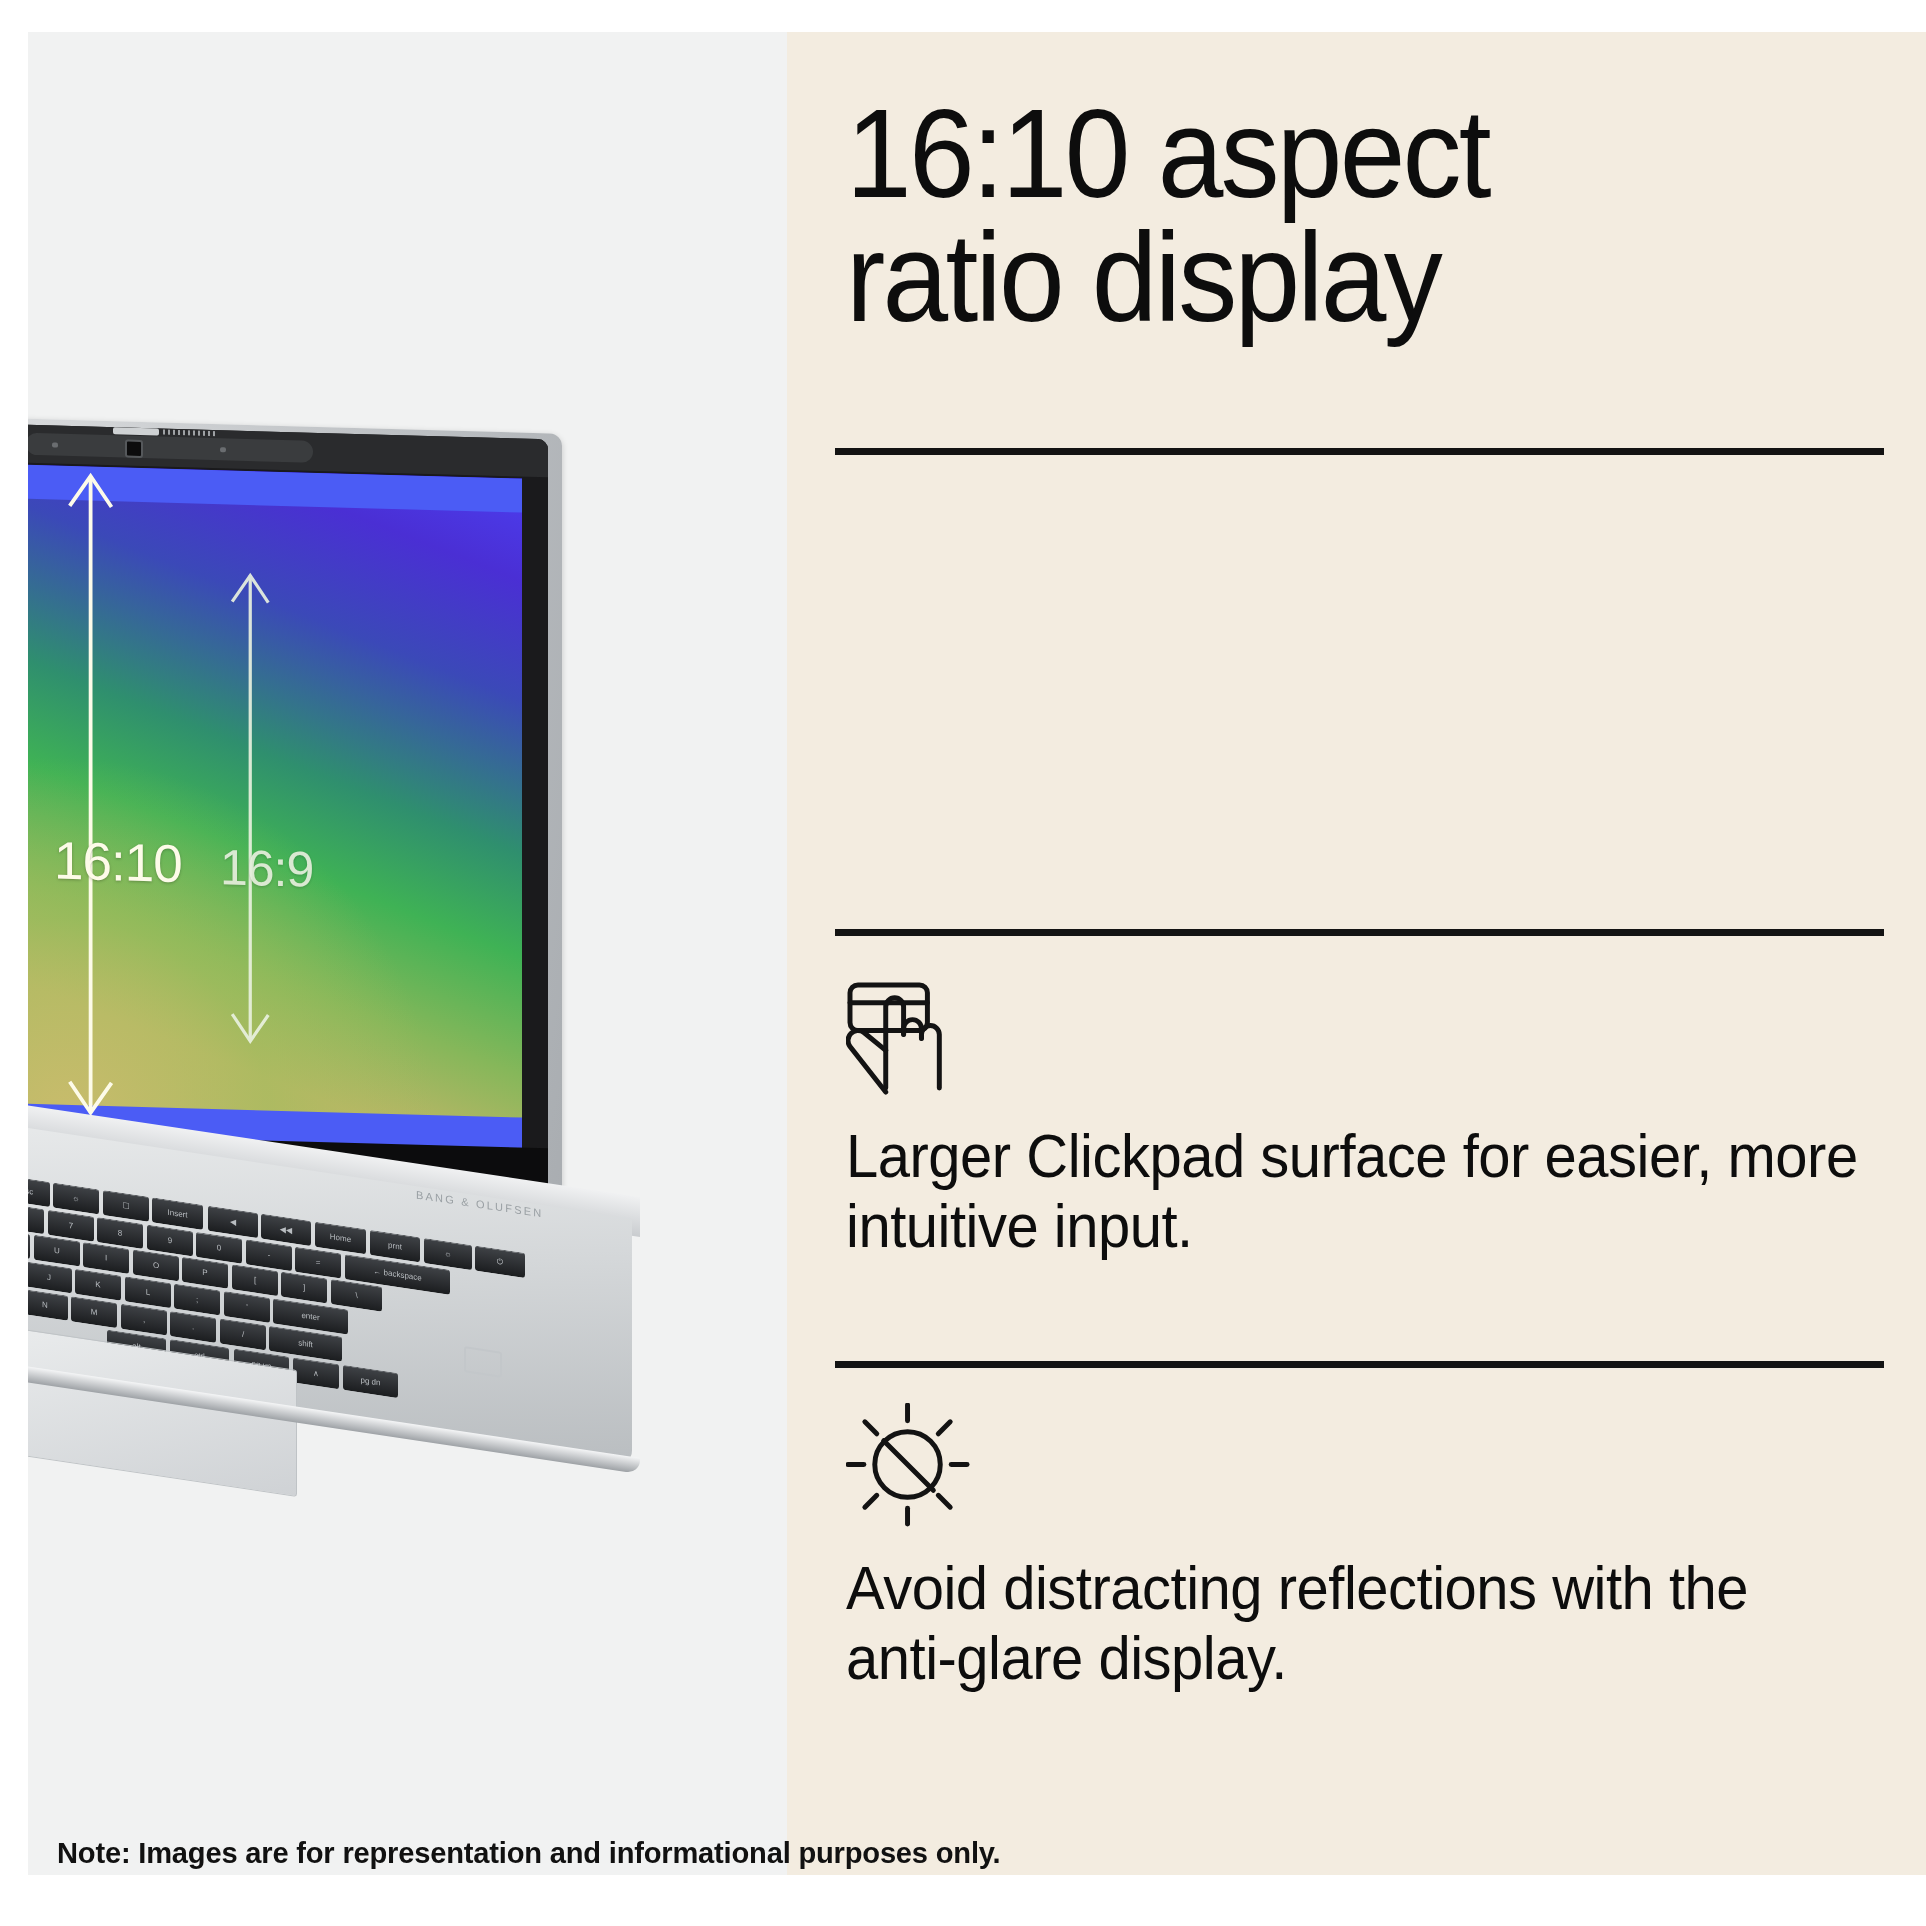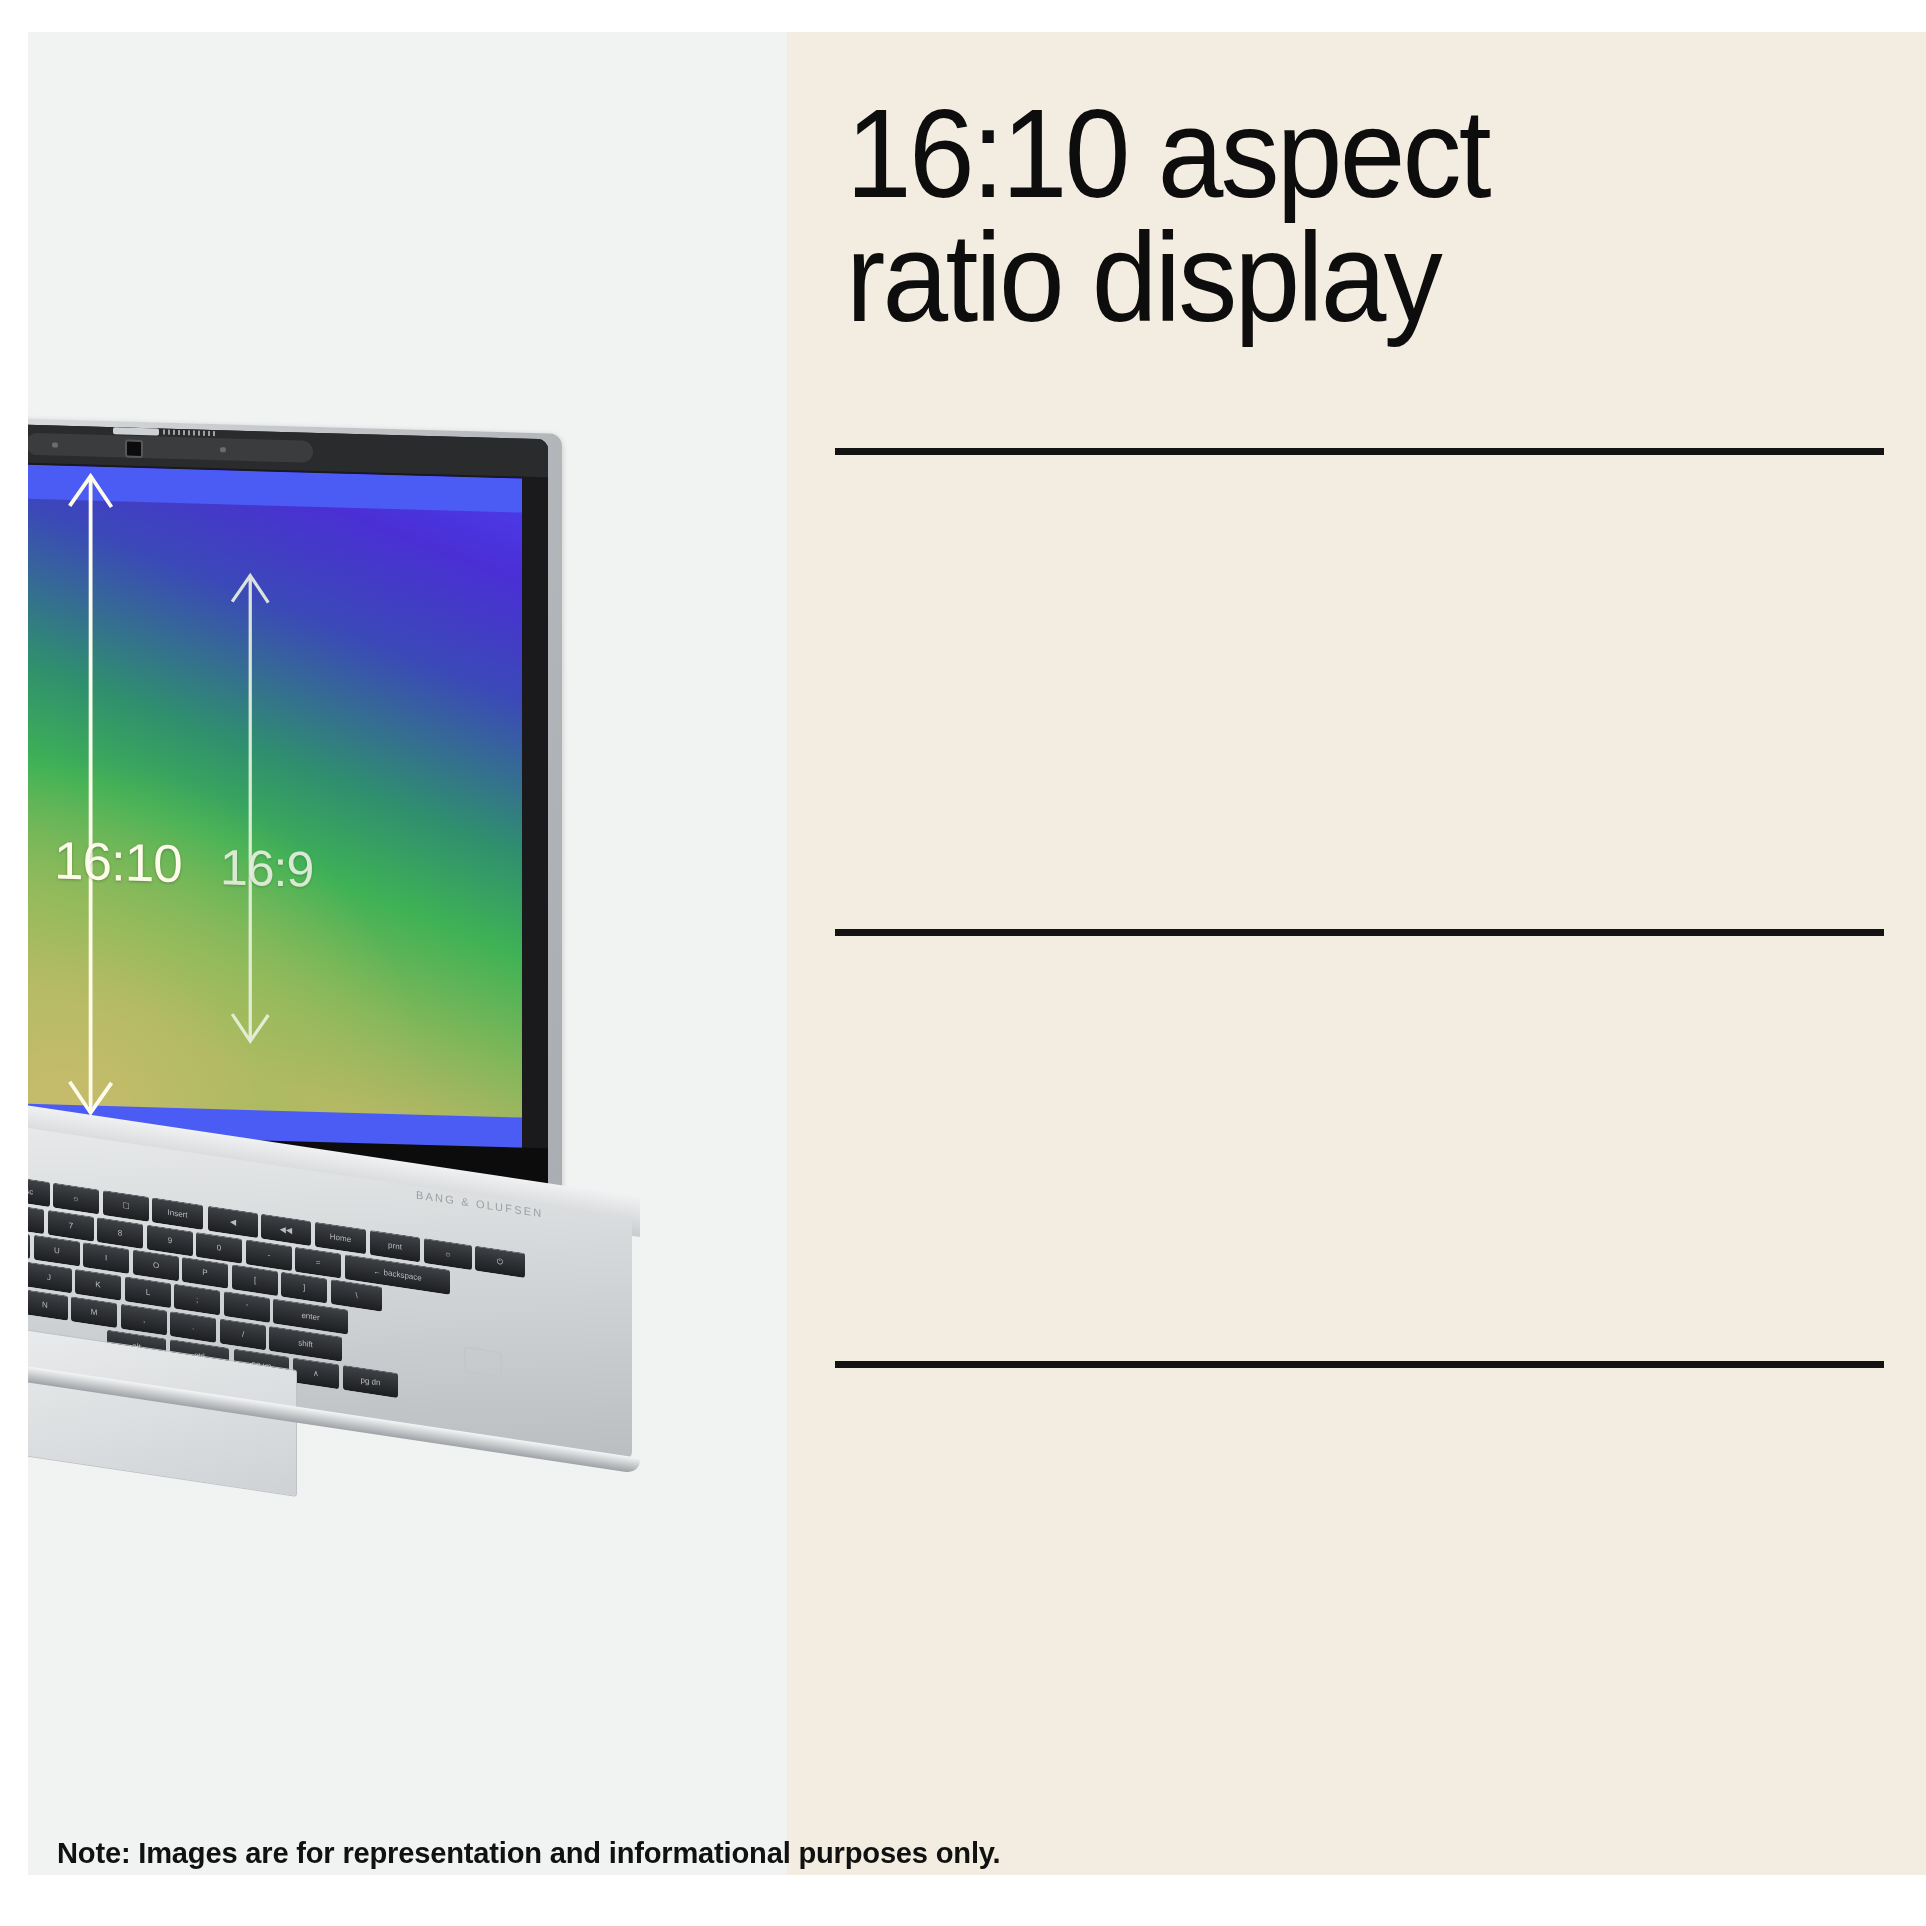--- a/index.html
+++ b/index.html
@@ -341,20 +341,50 @@
     <div class="headline">
       <div>16:10 aspect</div>
       <div>ratio display</div>
     </div>
 
     <div class="rule r1"></div>
     <div class="rule r2"></div>
     <div class="rule r3"></div>
 
 
-
+    <div class="feature f2">
+      <div class="icon">
+        <svg width="139" height="131" viewBox="0 0 140 132" fill="none" stroke="#131313" stroke-width="5" stroke-linecap="round" stroke-linejoin="round">
+          <path d="M12 14 h62 a8 8 0 0 1 8 8 v30 a8 8 0 0 1 -8 8 h-62 a8 8 0 0 1 -8 -8 v-30 a8 8 0 0 1 8 -8 z"></path>
+          <line x1="4" y1="32" x2="82" y2="32"></line>
+          <path d="M40 118 V36 a9 9 0 0 1 18 0 v28"></path>
+          <path d="M58 64 v-6 a9 9 0 0 1 18 0 v10"></path>
+          <path d="M76 68 v-4 a9 9 0 0 1 18 0 v54"></path>
+          <path d="M40 80 l-22 -18 a10 10 0 0 0 -14 14 l36 46"></path>
+        </svg>
+      </div>
+      <div class="ftext">Larger Clickpad surface for easier, more intuitive input.</div>
+    </div>
+
+    <div class="feature f3">
+      <div class="icon">
+        <svg width="131" height="129" viewBox="0 0 132 130" fill="none" stroke="#131313" stroke-width="5" stroke-linecap="round">
+          <circle cx="62" cy="62" r="33"></circle>
+          <line x1="62" y1="2" x2="62" y2="18"></line>
+          <line x1="62" y1="106" x2="62" y2="122"></line>
+          <line x1="2" y1="62" x2="18" y2="62"></line>
+          <line x1="106" y1="62" x2="122" y2="62"></line>
+          <line x1="19" y1="19" x2="31" y2="31"></line>
+          <line x1="93" y1="93" x2="105" y2="105"></line>
+          <line x1="19" y1="105" x2="31" y2="93"></line>
+          <line x1="93" y1="31" x2="105" y2="19"></line>
+          <line x1="38" y1="38" x2="88" y2="88"></line>
+        </svg>
+      </div>
+      <div class="ftext">Avoid distracting reflections with the anti-glare display.</div>
+    </div>
 
   </div>
 
   <div class="note">Note: Images are for representation and informational purposes only.</div>
 
 </div>
 
 
 </body></html>

